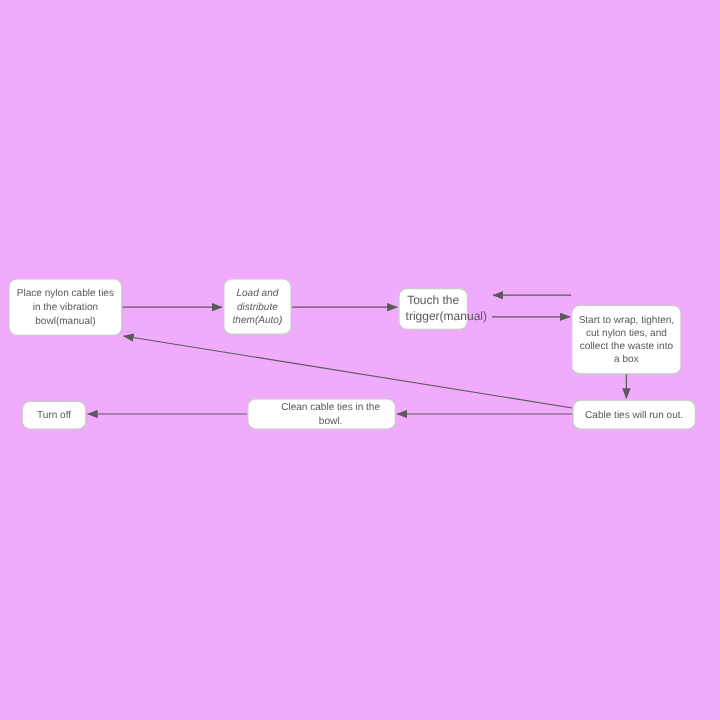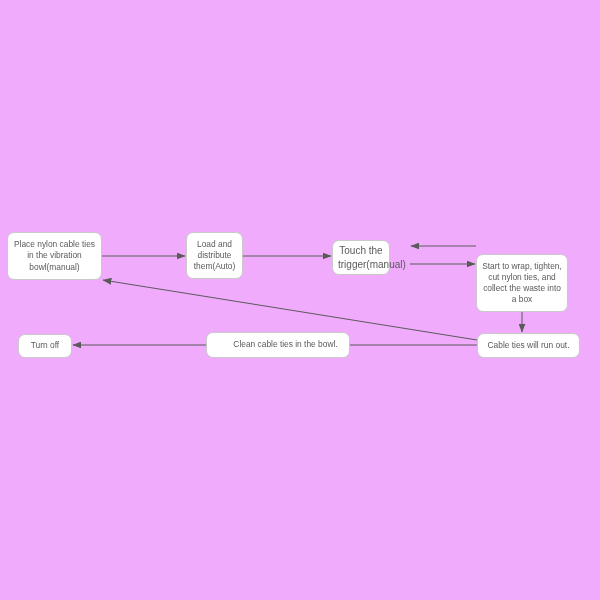--- a/index.html
+++ b/index.html
@@ -40,25 +40,25 @@
     text-align: center;
     line-height: 1.32;
     padding: 2px 5px;
     z-index: 2;
   }
   .node .label {
     display: block;
     width: 100%;
   }
   #node-place-ties   { left: 7px;   top: 232px; width: 95px;  height: 48px; font-size: 8.4px; }
-  #node-load-ties    { left: 186px; top: 232px; width: 57px;  height: 47px; font-size: 8.4px; }
+  #node-load-ties    { left: 186px; top: 232px; width: 57px;  height: 47px; font-size: 8.4px; font-style: italic; }
   #node-touch-trig   { left: 332px; top: 240px; width: 58px;  height: 35px; font-size: 10px; }
   #node-wrap-cut     { left: 476px; top: 230px; width: 92px;  height: 58px; font-size: 8.4px; margin-top: 24px; }
   #node-run-out      { left: 477px; top: 333px; width: 103px; height: 25px; font-size: 8.4px; }
-  #node-clean-bowl   { left: 206px; top: 332px; width: 144px; height: 26px; font-size: 8.4px; padding-left: 20px; }
+  #node-clean-bowl   { left: 206px; top: 332px; width: 124px; height: 26px; font-size: 8.4px; padding-left: 20px; }
   #node-turn-off     { left: 18px;  top: 334px; width: 54px;  height: 24px; font-size: 8.4px; }
 </style>
 </head>
 <body>
 
 <div id="canvas">
 
   <svg id="edge-layer" viewBox="0 0 600 600" width="600" height="600" xmlns="http://www.w3.org/2000/svg">
     <defs>
       <marker id="arrowhead" markerWidth="9" markerHeight="7" refX="8.4" refY="3.5" orient="auto" markerUnits="userSpaceOnUse">

